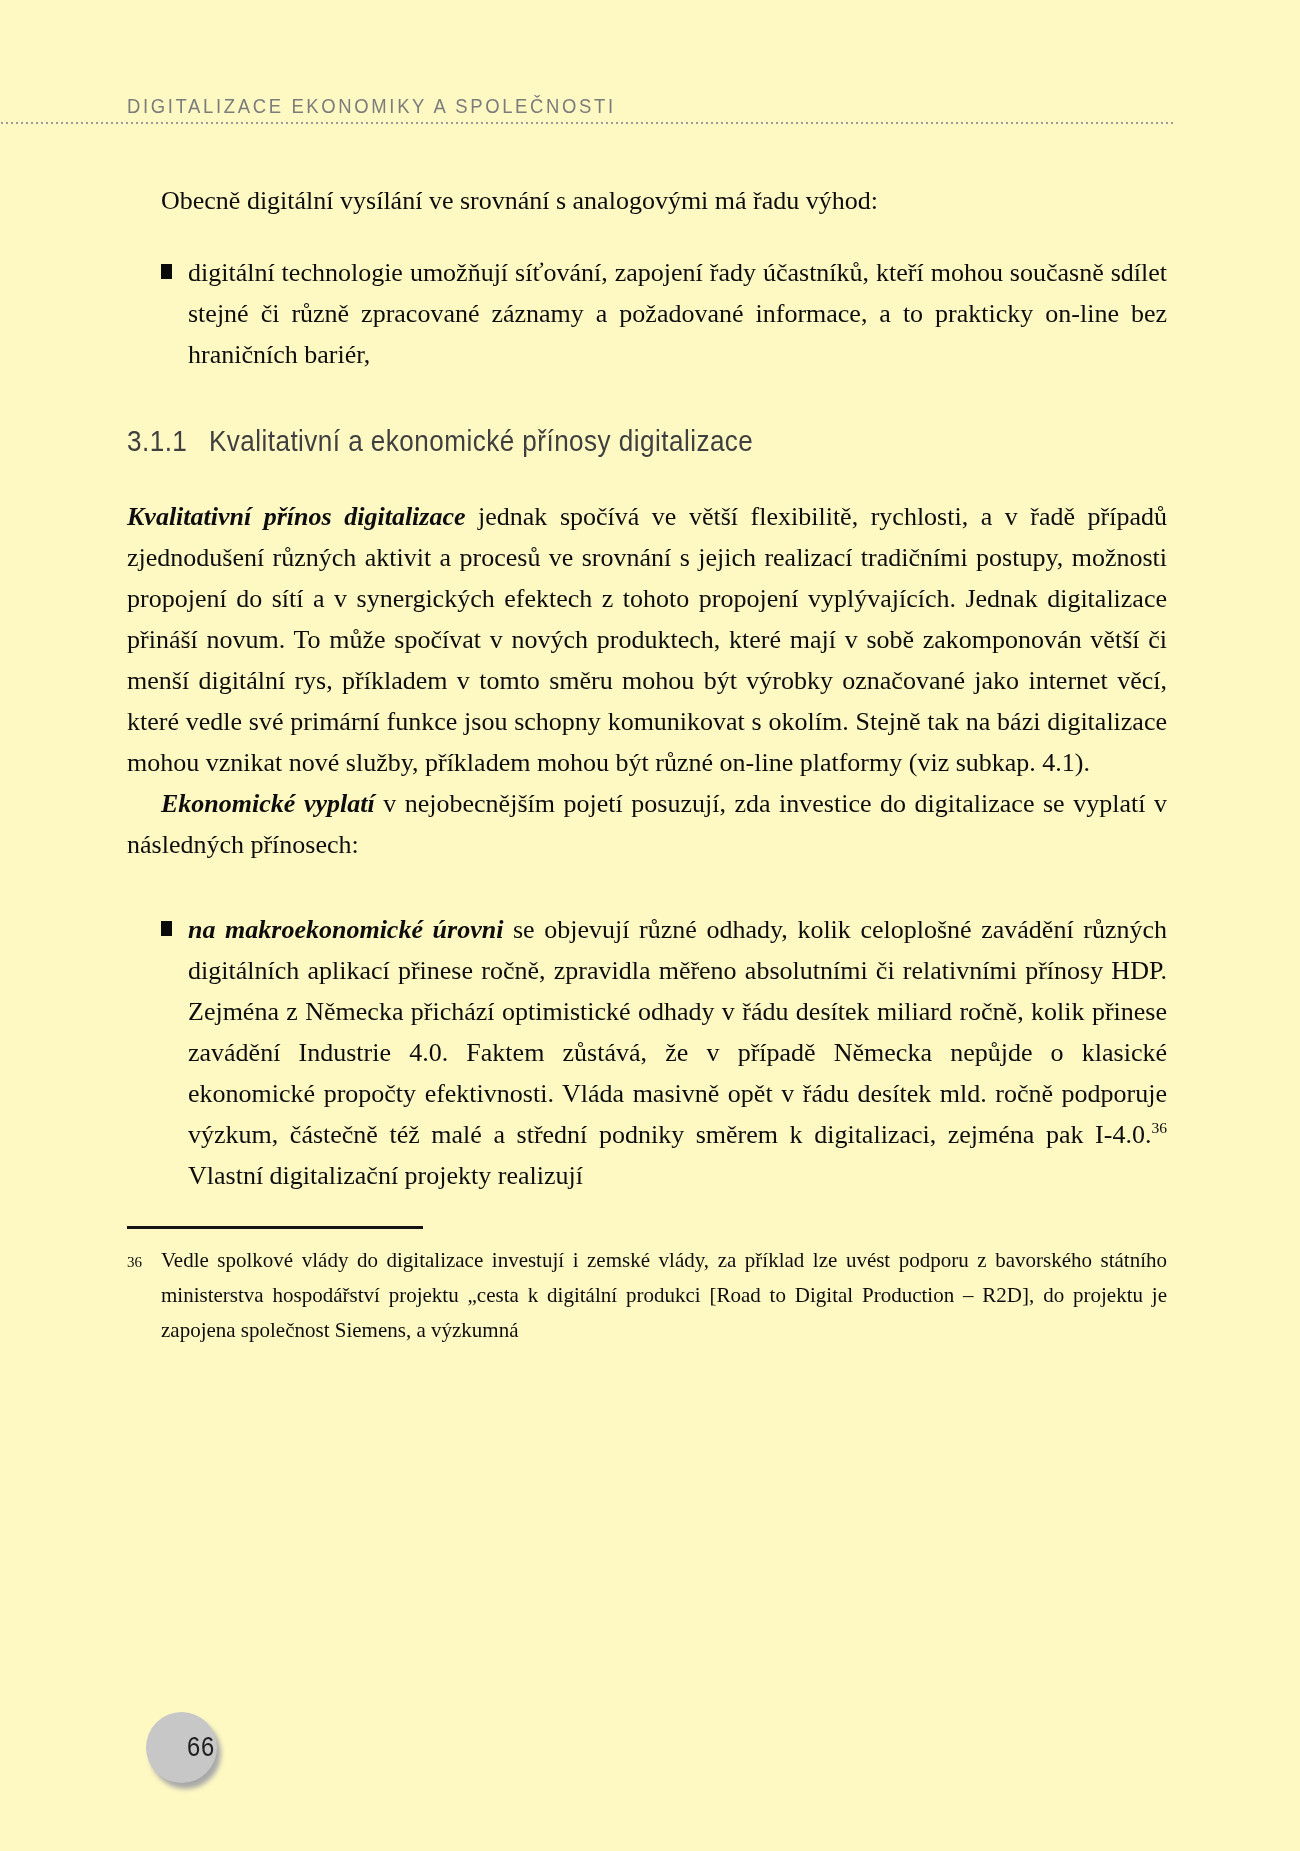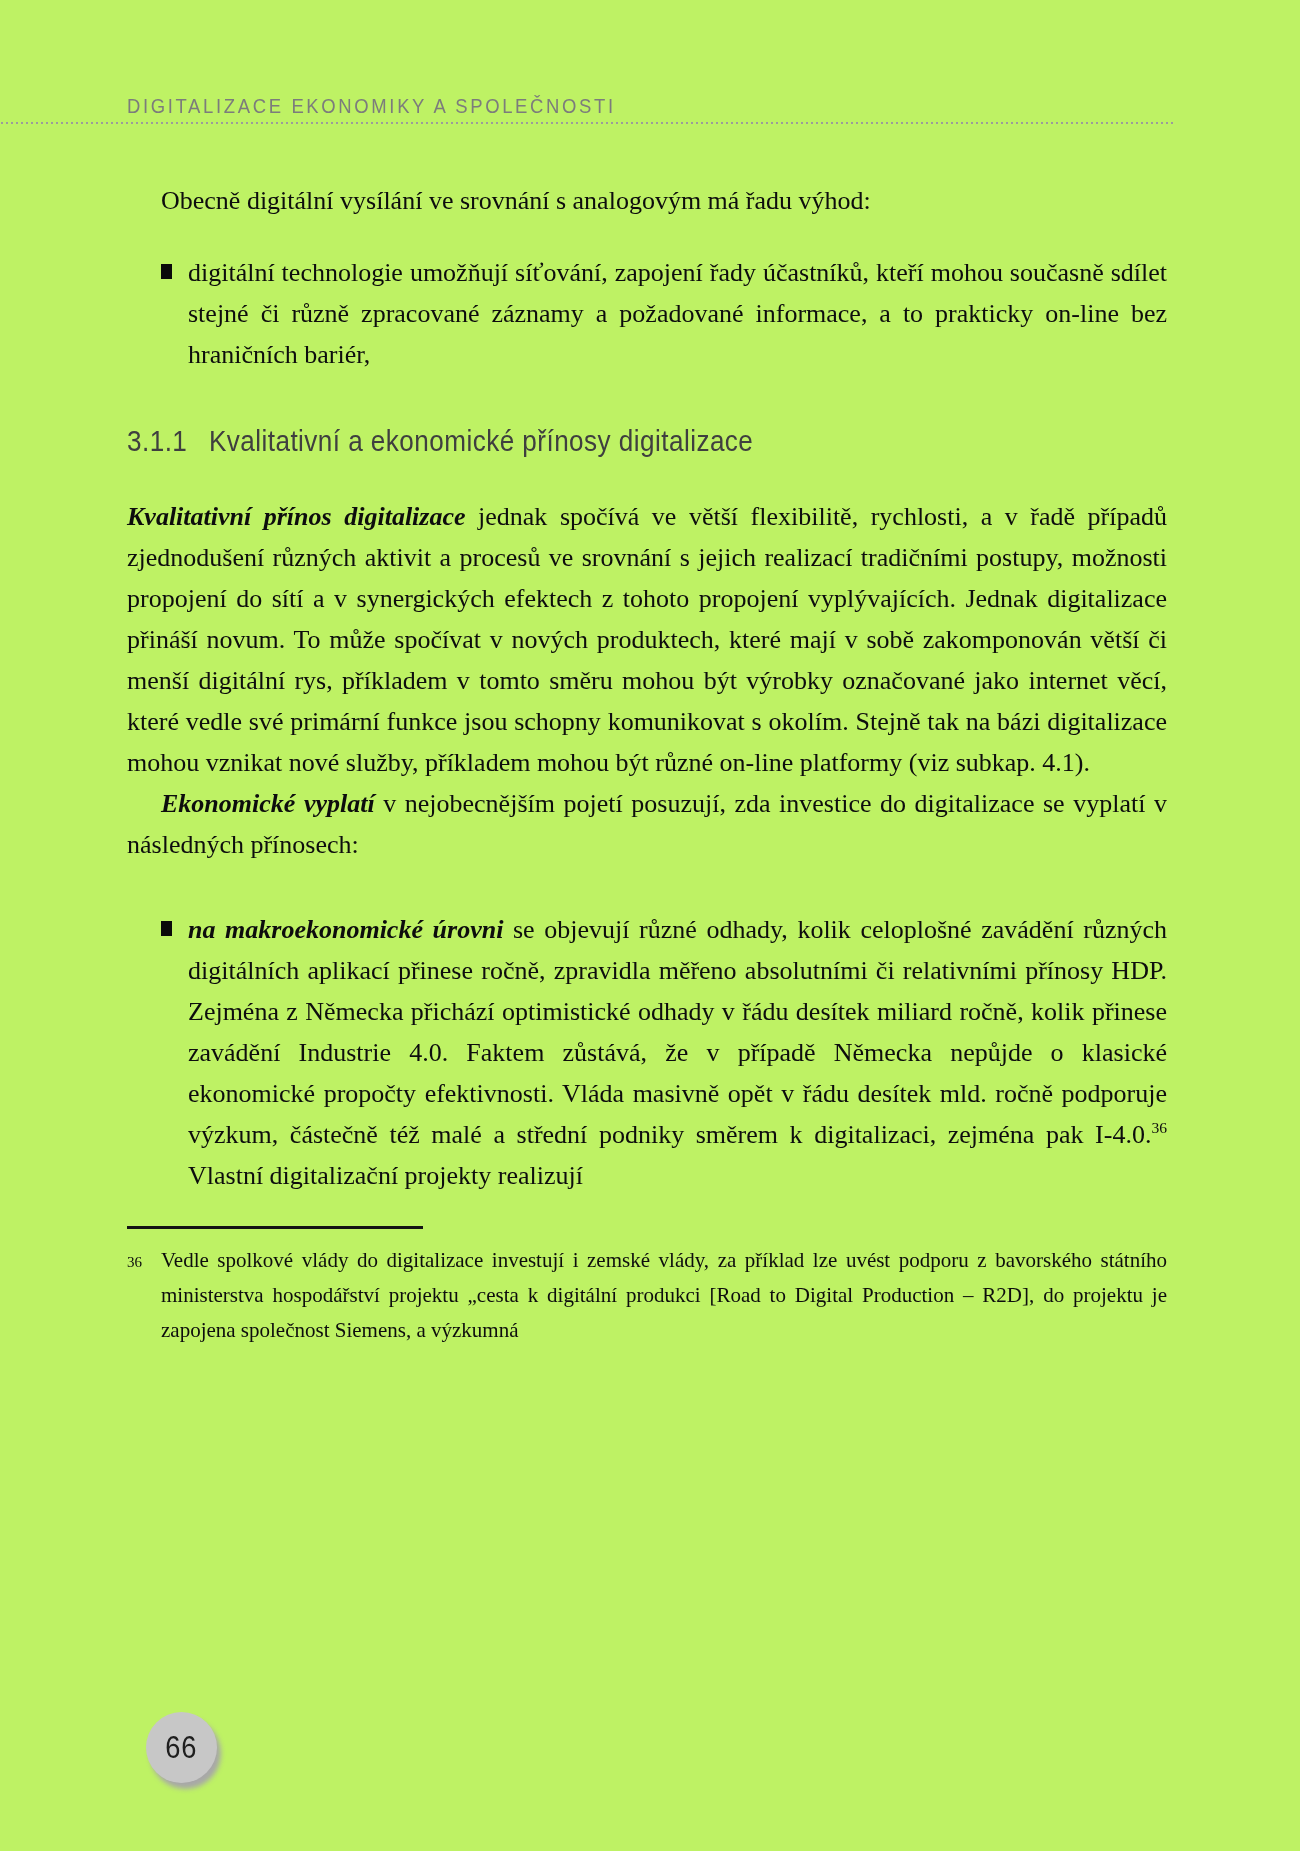--- a/index.html
+++ b/index.html
@@ -2,21 +2,21 @@
 <html lang="cs"><head>
 <meta charset="utf-8">
 <style>
   * { margin: 0; padding: 0; box-sizing: border-box; }
   html, body { background: #e8e8e8; }
   .page {
     position: relative;
     width: 1300px;
     height: 1851px;
     margin: 0 auto;
-    background: #bef264;
+    background: #fef9c3;
     font-family: "Liberation Serif", "DejaVu Serif", serif;
     color: #0d0d0d;
     overflow: hidden;
   }
 
   
   .running-head {
     position: absolute;
     left: 127px;
     top: 94px;
@@ -100,38 +100,38 @@
     position: absolute;
     left: 146px;
     top: 1712px;
     width: 71px;
     height: 71px;
     border-radius: 50%;
     background: #c7c7c7;
     box-shadow: 4px 6px 5px #a8a8a8;
     display: flex;
     align-items: center;
-    justify-content: center;
+    justify-content: flex-end;
     font-family: "Liberation Sans", sans-serif;
-    font-size: 31px;
+    font-size: 27px;
     color: #1f1f1f;
   }
   .page-badge span { transform: scaleX(0.88); letter-spacing: 1px; }
 </style>
 </head>
 <body>
 
 <div class="page">
 
   <div class="running-head">DIGITALIZACE EKONOMIKY A SPOLEČNOSTI</div>
   <div class="dotted-rule"></div>
 
   <div class="flow">
 
-    <p class="para indent intro">Obecně digitální vysílání ve srovnání s analogovým má řadu výhod:</p>
+    <p class="para indent intro">Obecně digitální vysílání ve srovnání s analogovými má řadu výhod:</p>
 
     <div class="bullet-list">
       <div class="bullet-item">
         <span class="bullet-marker"></span>
         <span class="bullet-text">digitální technologie umožňují síťování, zapojení řady účastníků, kteří mohou současně sdílet stejné či různě zpracované záznamy a požadované informace, a to prakticky on-line bez hraničních bariér,</span>
       </div>
     </div>
 
     <h2 class="section-heading">
       <span class="section-number">3.1.1</span><span>Kvalitativní a ekonomické přínosy digitalizace</span>

